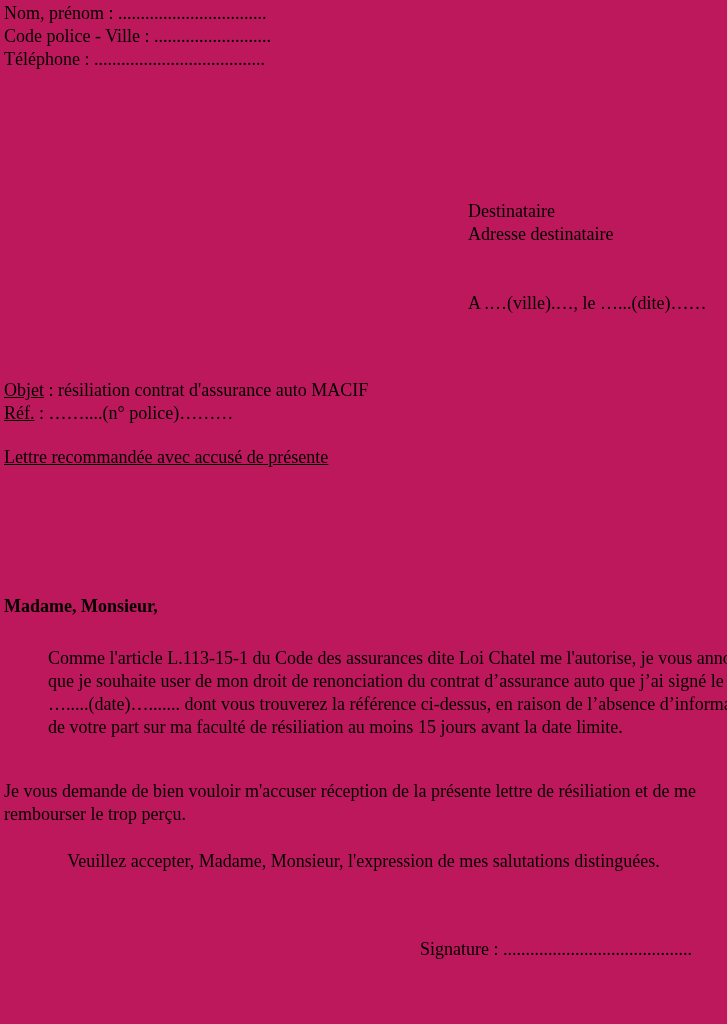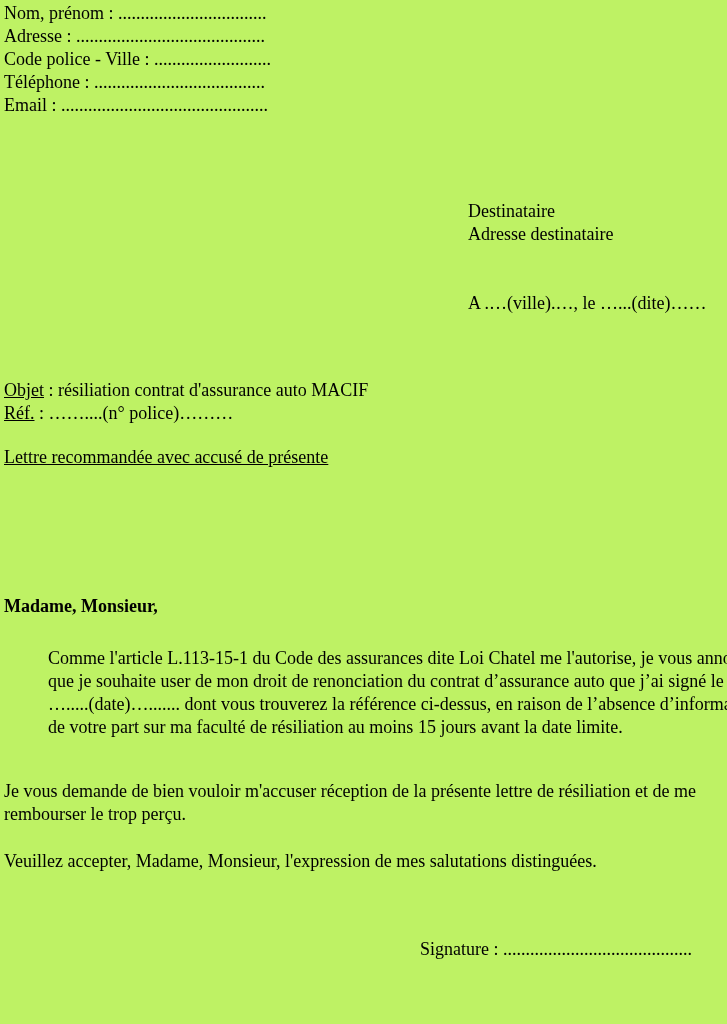--- a/index.html
+++ b/index.html
@@ -4,52 +4,50 @@
 <style>
   html, body {
     margin: 0;
     padding: 0;
     background: #ffffff;
   }
   .page {
     position: relative;
     width: 727px;
     height: 1024px;
-    background: #bef264;
+    background: #be185d;
     color: #000000;
     font-family: "Liberation Serif", "DejaVu Serif", serif;
     font-size: 18px;
     line-height: 23px;
     overflow: hidden;
   }
   .block { position: absolute; margin: 0; }
   .sender   { top: 2px;   left: 4px; }
   .recipient{ top: 200px; left: 468px; }
   .dateline { top: 292px; left: 468px; white-space: nowrap; }
   .subject  { top: 379px; left: 4px; }
   .registered { top: 446px; left: 4px; }
   .salutation { top: 595px; left: 4px; font-weight: bold; }
   .para { width: 719px; left: 4px; }
   .p1 { top: 647px; margin-left: 44px; }
   .p2 { top: 780px; }
-  .p3 { top: 850px; }
+  .p3 { top: 850px; text-align: center; }
   .signature { top: 938px; left: 420px; white-space: nowrap; }
   .u { text-decoration: underline; }
 </style>
 </head>
 <body>
 
 <div class="page">
 
   <div class="block sender">
     <div>Nom, prénom : .................................</div>
-    <div>Adresse : ..........................................</div>
     <div>Code police - Ville : ..........................</div>
     <div>Téléphone : ......................................</div>
-    <div>Email : ..............................................</div>
   </div>
 
   <div class="block recipient">
     <div>Destinataire</div>
     <div>Adresse destinataire</div>
   </div>
 
   <div class="block dateline">A .…(ville).…, le …...(dite)……</div>
 
   <div class="block subject">

